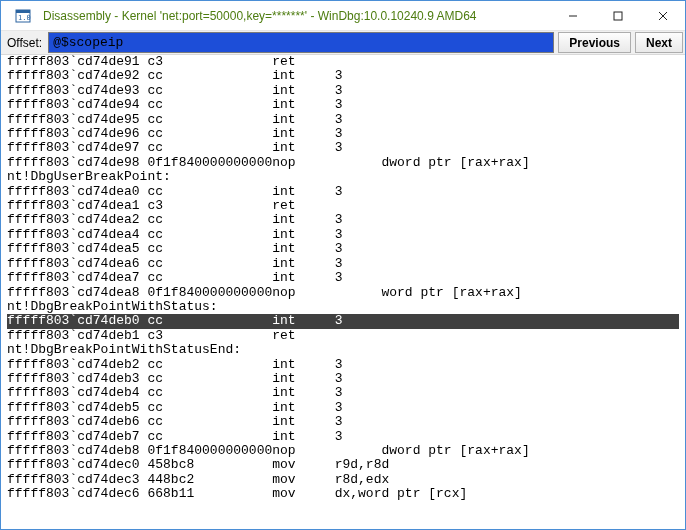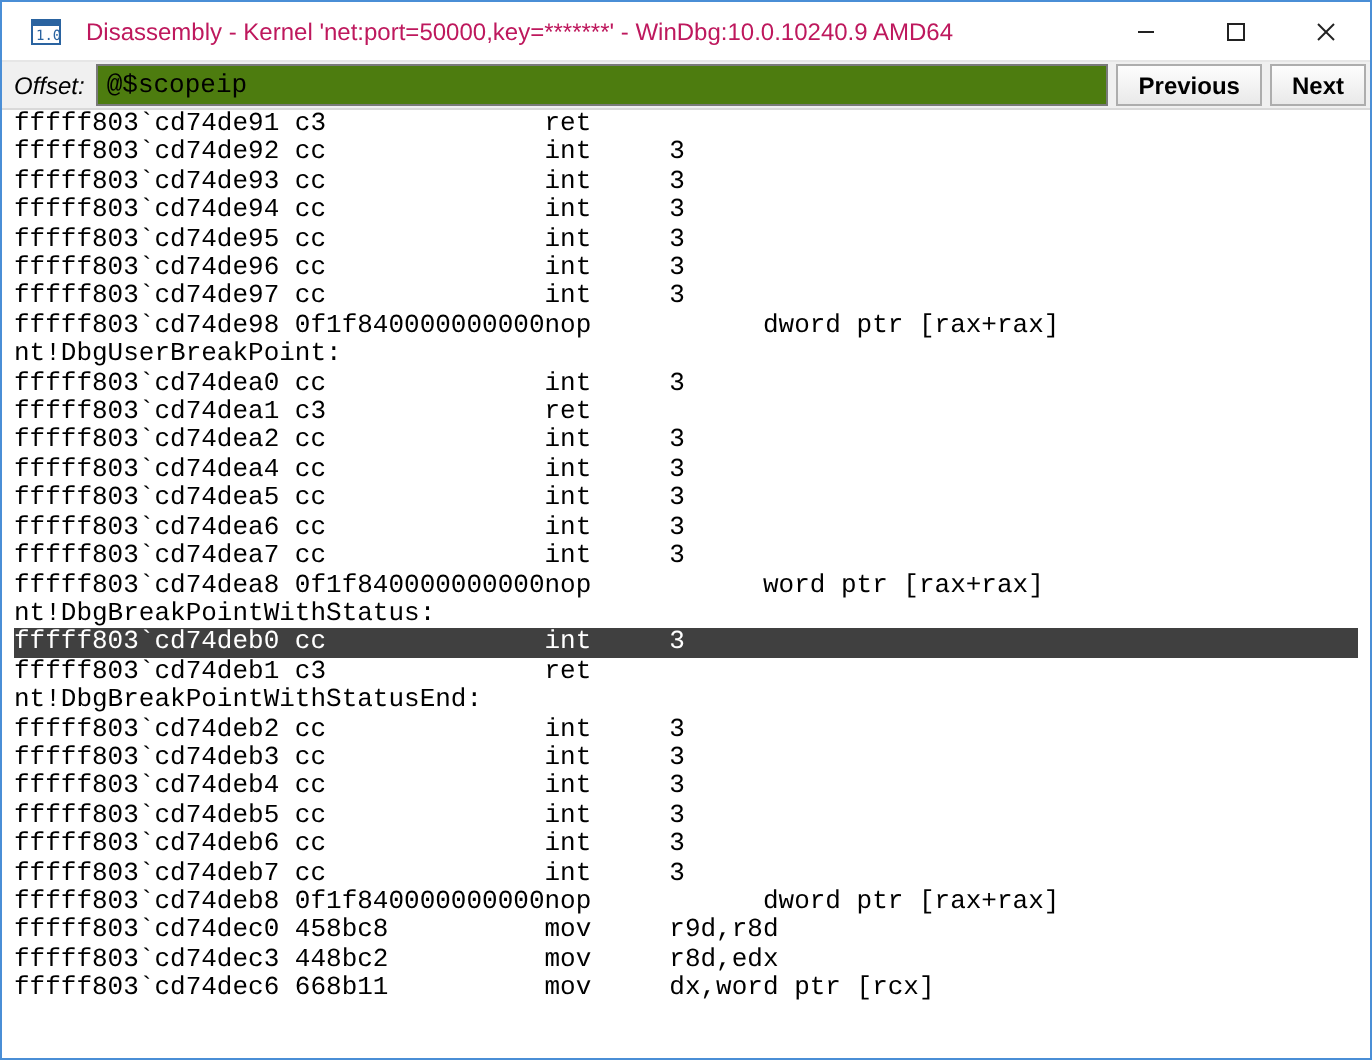--- a/index.html
+++ b/index.html
@@ -1,26 +1,26 @@
 <!DOCTYPE html>
 <html><head>
 <meta charset="utf-8">
 <style>
   * { margin: 0; padding: 0; box-sizing: border-box; }
   html, body { width: 686px; height: 530px; overflow: hidden; font-family: "Segoe UI", Tahoma, sans-serif; background: #fff; }
   .window { width: 686px; height: 530px; border: 1px solid #4a8ed6; display: flex; flex-direction: column; background: #fff; }
   .titlebar { height: 30px; display: flex; align-items: center; background: #fff; border-bottom: 1px solid #e6e6e6; }
   .app-icon { width: 28px; height: 16px; margin: 0 6px 0 8px; display:flex;align-items:center;justify-content:center; }
-  .title-text { flex: 1; font-size: 12px; color: #be185d; white-space: nowrap; overflow: hidden; }
+  .title-text { flex: 1; font-size: 12px; color: #4d7c0f; white-space: nowrap; overflow: hidden; }
   .win-controls { display: flex; height: 100%; }
   .win-btn { width: 45px; display: flex; align-items: center; justify-content: center; font-size: 12px; color: #222; }
   .win-btn.close { width: 45px; }
   .toolbar { height: 24px; display: flex; align-items: stretch; background: #f0f0f0; border-bottom: 1px solid #d9d9d9; }
-  .toolbar-label { font-size: 12px; color: #000; padding: 0 4px 0 6px; display:flex; align-items:center;font-style:italic; }
-  .offset-input { flex: 1; font-family: Consolas, "Courier New", monospace; font-size: 13px; border: 1px solid #7a7a7a; padding: 1px 4px; margin: 1px 2px; background:#4d7c0f; color:#000; outline:none; }
+  .toolbar-label { font-size: 12px; color: #000; padding: 0 4px 0 6px; display:flex; align-items:center; }
+  .offset-input { flex: 1; font-family: Consolas, "Courier New", monospace; font-size: 13px; border: 1px solid #7a7a7a; padding: 1px 4px; margin: 1px 2px; background:#1d4ed8; color:#000; outline:none; }
   .tb-btn { font-size: 12px; padding: 0 10px; border: 1px solid #adadad; background: linear-gradient(#fdfdfd,#e9e9e9); margin: 1px 2px; display:flex;align-items:center; color:#000;font-weight:bold; }
   .disasm { flex: 1; overflow: hidden; background: #fff; padding: 0 6px 0 6px; }
   .row { font-family: Consolas, "Courier New", monospace; font-size: 13px; line-height: 14.4px; white-space: pre; color: #000; }
   .row.hl { background: #404040; color: #fff; }
 </style>
 </head>
 <body>
 
 <div class="window">
   <div class="titlebar">

